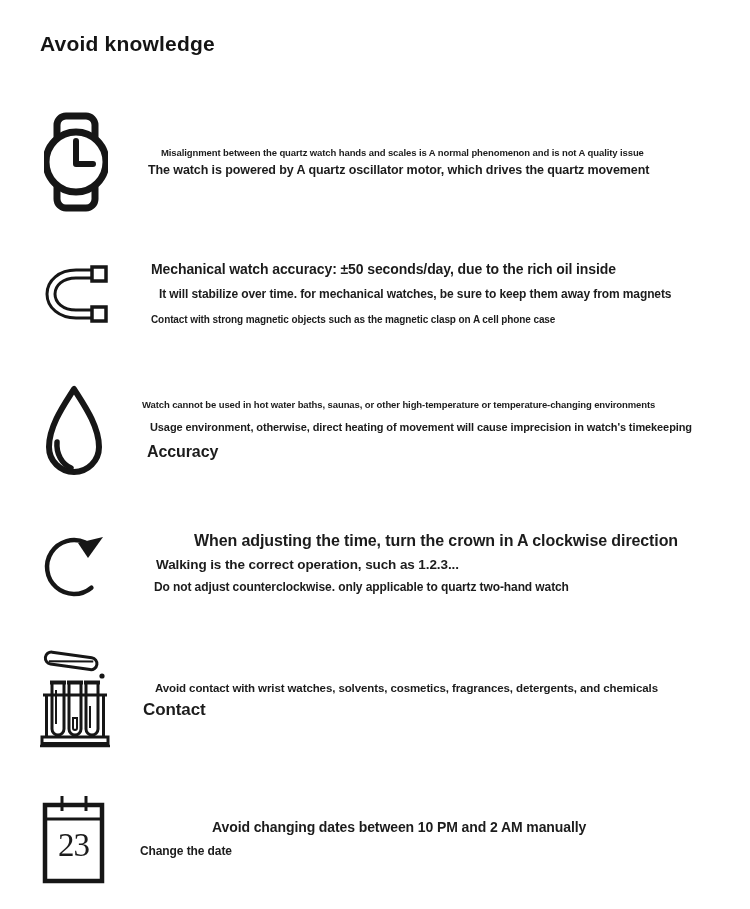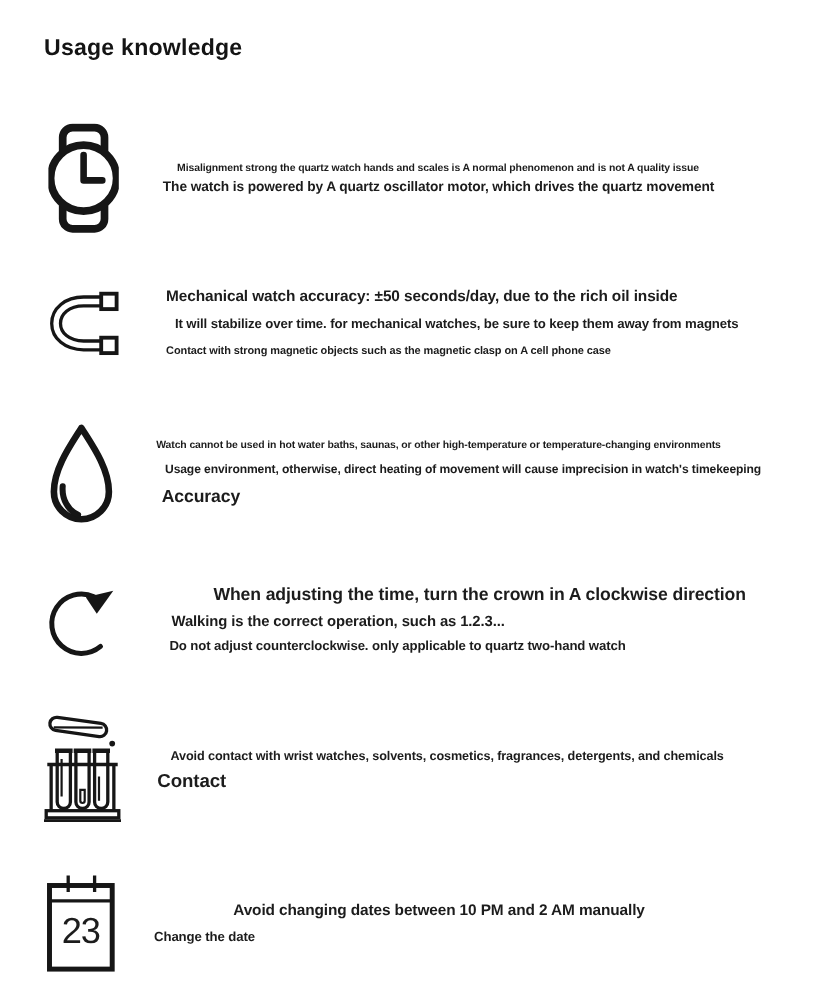--- a/index.html
+++ b/index.html
@@ -12,21 +12,21 @@
   }
   .page{position:relative;width:750px;height:909px;background:#ffffff;color:#1b1b1b;}
   .title{
     position:absolute;left:40px;top:32px;margin:0;
     font-size:21px;font-weight:700;letter-spacing:0.2px;color:#141414;
   }
   .t{
     position:absolute;margin:0;white-space:nowrap;
     color:#1c1c1c;font-weight:700;line-height:1.15;letter-spacing:-0.1px;
   }
-  .icon{position:absolute;}
+  .icon{position:absolute;font-family:Liberation Serif, serif;}
   .icon svg{display:block;width:100%;height:100%;}
   
   .ic-watch{left:44px;top:112px;width:64px;height:100px;}
   .s1-note{left:161px;top:148px;font-size:9.5px;}
   .s1-main{left:148px;top:163px;font-size:12.5px;}
   
   .ic-magnet{left:43px;top:264px;width:67px;height:60px;}
   .s2-main{left:151px;top:261px;font-size:14px;}
   .s2-sub{left:159px;top:288px;font-size:12px;}
   .s2-note{left:151px;top:314px;font-size:10px;font-weight:600;}
@@ -51,31 +51,31 @@
   .calendar-day{
     position:absolute;left:0;right:0;top:33px;text-align:center;
     font-size:33px;font-weight:400;color:#1c1c1c;letter-spacing:-1px;
   }
 </style>
 </head>
 <body>
 
 <div class="page">
 
-  <h1 class="title">Usage knowledge</h1>
+  <h1 class="title">Avoid knowledge</h1>
 
   <section>
     <div class="icon ic-watch">
       <svg viewBox="0 0 64 100" xmlns="http://www.w3.org/2000/svg">
         <rect x="13" y="4" width="38" height="92" rx="9" fill="none" stroke="#161616" stroke-width="7"></rect>
         <circle cx="32" cy="50" r="30" fill="#ffffff" stroke="#161616" stroke-width="7"></circle>
         <path d="M32 52 V29 M32 52 H49" fill="none" stroke="#161616" stroke-width="6" stroke-linecap="round" stroke-linejoin="round"></path>
       </svg>
     </div>
-    <p class="t s1-note">Misalignment strong the quartz watch hands and scales is A normal phenomenon and is not A quality issue</p>
+    <p class="t s1-note">Misalignment between the quartz watch hands and scales is A normal phenomenon and is not A quality issue</p>
     <p class="t s1-main">The watch is powered by A quartz oscillator motor, which drives the quartz movement</p>
   </section>
 
   <section>
     <div class="icon ic-magnet">
       <svg viewBox="0 0 67 60" xmlns="http://www.w3.org/2000/svg">
         <path d="M60 10 H33 C18 10 8 19 8 30 C8 41 18 50 33 50 H60" fill="none" stroke="#161616" stroke-width="11"></path>
         <path d="M60 10 H33 C18 10 8 19 8 30 C8 41 18 50 33 50 H60" fill="none" stroke="#ffffff" stroke-width="5"></path>
         <rect x="49" y="3" width="14" height="14" fill="#ffffff" stroke="#161616" stroke-width="3.5"></rect>
         <rect x="49" y="43" width="14" height="14" fill="#ffffff" stroke="#161616" stroke-width="3.5"></rect>

